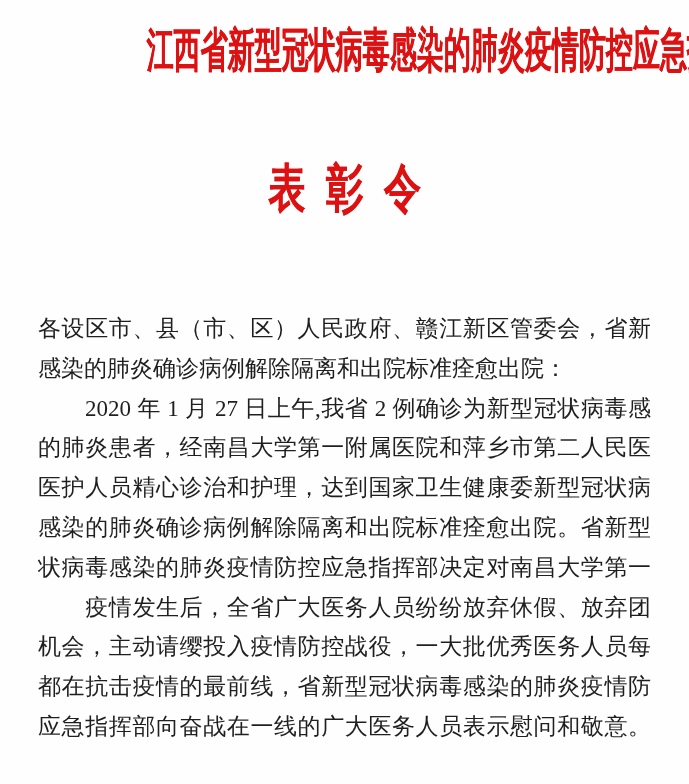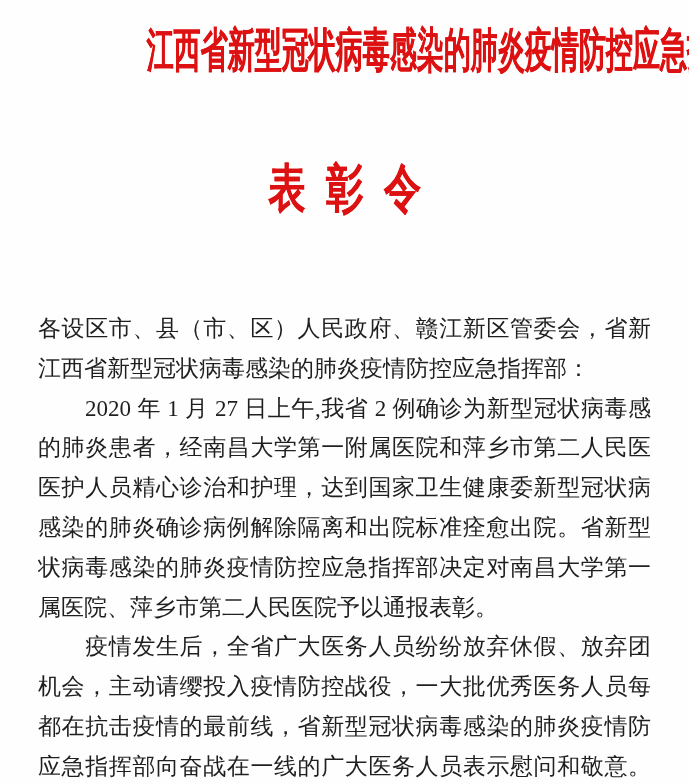--- a/index.html
+++ b/index.html
@@ -57,25 +57,24 @@
   }
 </style>
 </head>
 <body>
 
 <div class="page">
   <div class="doc-title">江西省新型冠状病毒感染的肺炎疫情防控应急指挥部</div>
   <div class="doc-subtitle">表彰令</div>
   <div class="doc-body">
       <div class="line">各设区市、县（市、区）人民政府、赣江新区管委会，省新型</div>
-      <div class="line last">江西省新型冠状病毒感染的肺炎疫情防控应急指挥部：</div>
+      <div class="line last">感染的肺炎确诊病例解除隔离和出院标准痊愈出院：</div>
       <div class="line">　　2020 年 1 月 27 日上午,我省 2 例确诊为新型冠状病毒感染</div>
       <div class="line">的肺炎患者，经南昌大学第一附属医院和萍乡市第二人民医院</div>
       <div class="line">医护人员精心诊治和护理，达到国家卫生健康委新型冠状病毒</div>
       <div class="line">感染的肺炎确诊病例解除隔离和出院标准痊愈出院。省新型冠</div>
       <div class="line">状病毒感染的肺炎疫情防控应急指挥部决定对南昌大学第一附</div>
-      <div class="line last">属医院、萍乡市第二人民医院予以通报表彰。</div>
       <div class="line">　　疫情发生后，全省广大医务人员纷纷放弃休假、放弃团聚</div>
       <div class="line">机会，主动请缨投入疫情防控战役，一大批优秀医务人员每天</div>
       <div class="line">都在抗击疫情的最前线，省新型冠状病毒感染的肺炎疫情防控</div>
       <div class="line last">应急指挥部向奋战在一线的广大医务人员表示慰问和敬意。希</div>
     </div>
 </div>
 
 </body></html>

